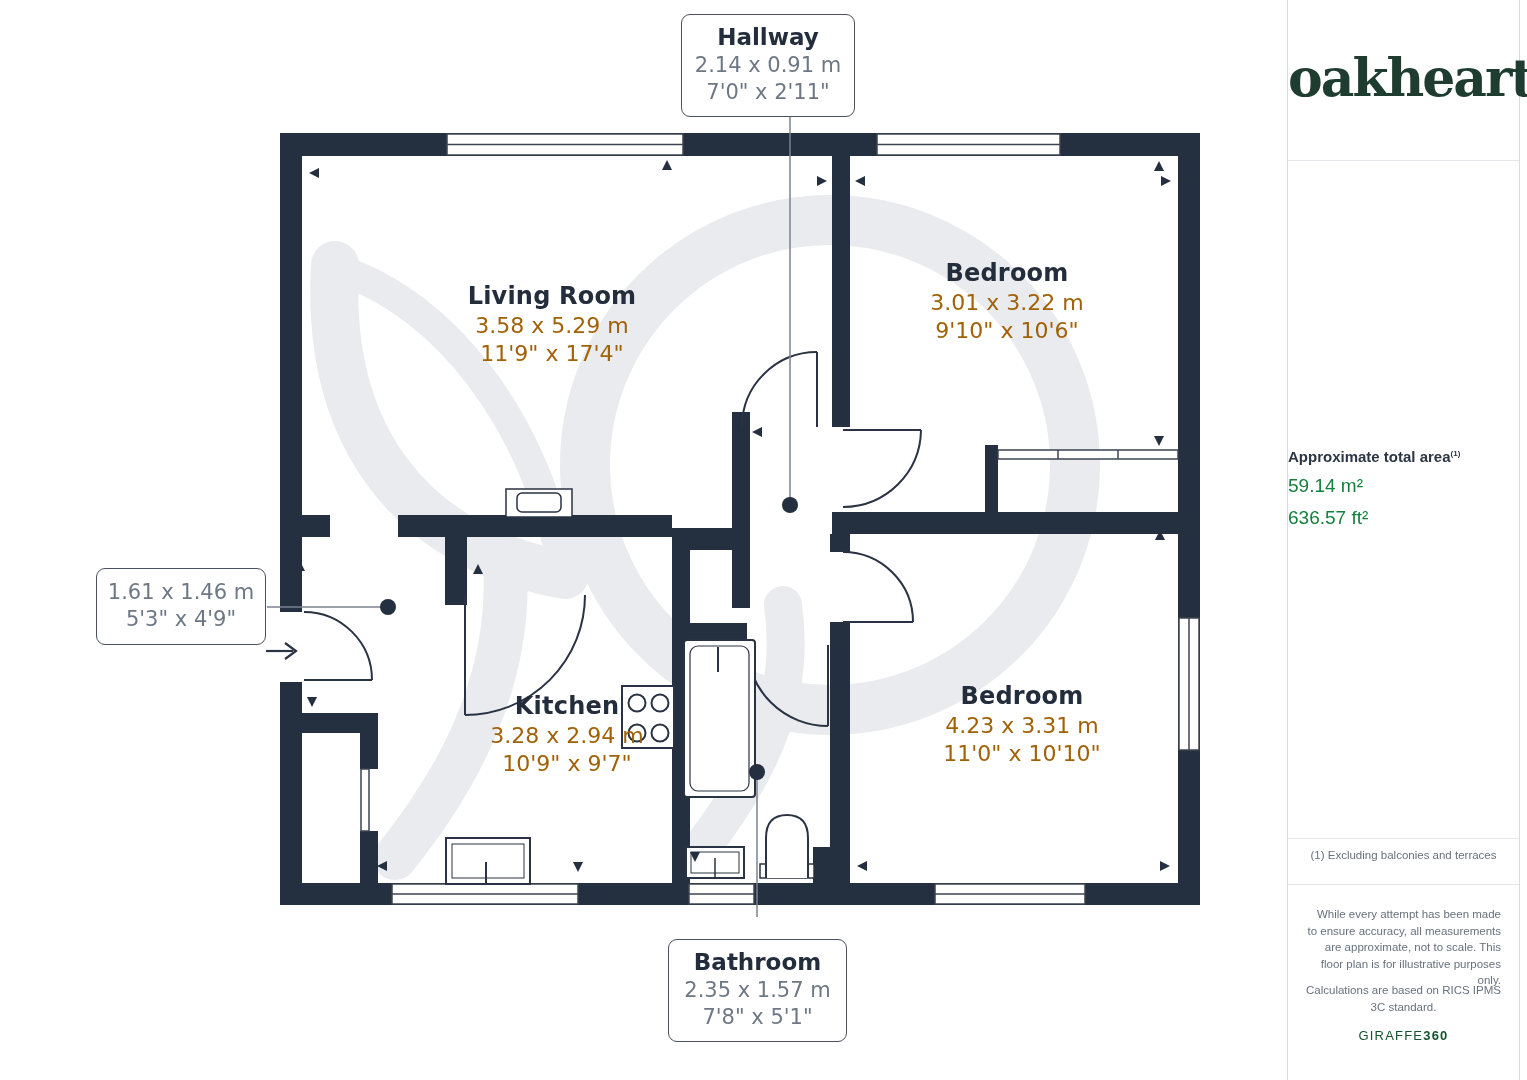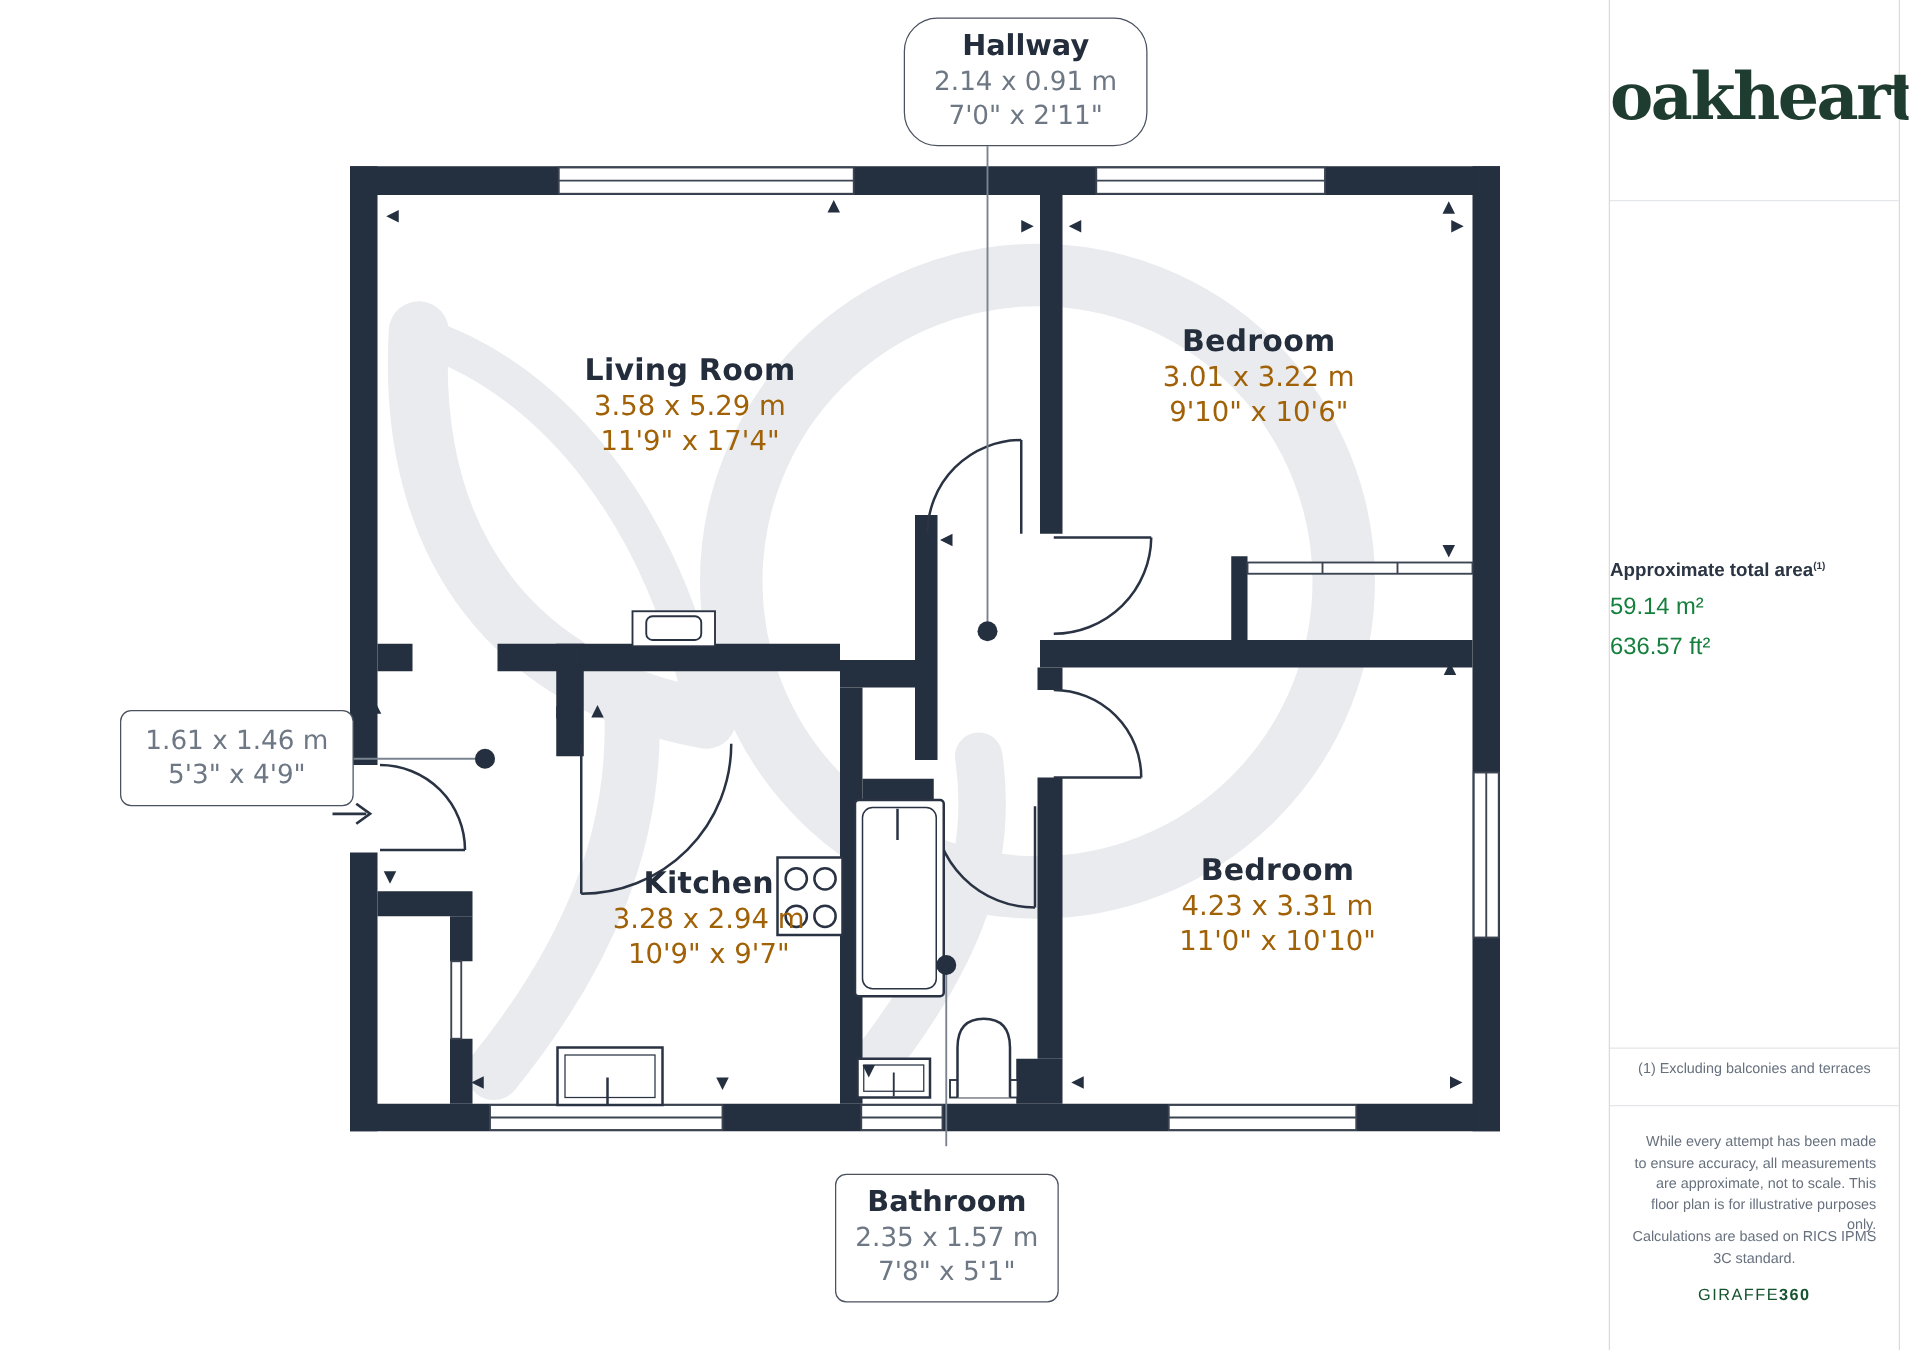--- a/index.html
+++ b/index.html
@@ -201,26 +201,26 @@
     <div class="room-name">Kitchen</div>
     <div class="room-dim">3.28 x 2.94 m</div>
     <div class="room-dim">10'9" x 9'7"</div>
   </div>
   <div class="room-label" style="left:882px;top:680px;width:280px;">
     <div class="room-name">Bedroom</div>
     <div class="room-dim">4.23 x 3.31 m</div>
     <div class="room-dim">11'0" x 10'10"</div>
   </div>
 
-  <div class="callout" style="left:723px;top:14px;width:195px;height:103px;border-radius:27px;">
+  <div class="callout" style="left:681px;top:14px;width:174px;height:103px;">
     <div class="callout-name">Hallway</div>
     <div class="callout-dim">2.14 x 0.91 m</div>
     <div class="callout-dim">7'0" x 2'11"</div>
   </div>
-  <div class="callout" style="left:96px;top:568px;width:187px;height:77px;padding-top:10px;">
+  <div class="callout" style="left:96px;top:568px;width:170px;height:77px;padding-top:10px;">
     <div class="callout-dim">1.61 x 1.46 m</div>
     <div class="callout-dim">5'3" x 4'9"</div>
   </div>
   <div class="callout" style="left:668px;top:939px;width:179px;height:103px;">
     <div class="callout-name">Bathroom</div>
     <div class="callout-dim">2.35 x 1.57 m</div>
     <div class="callout-dim">7'8" x 5'1"</div>
   </div>
 
   <aside class="sidebar">

